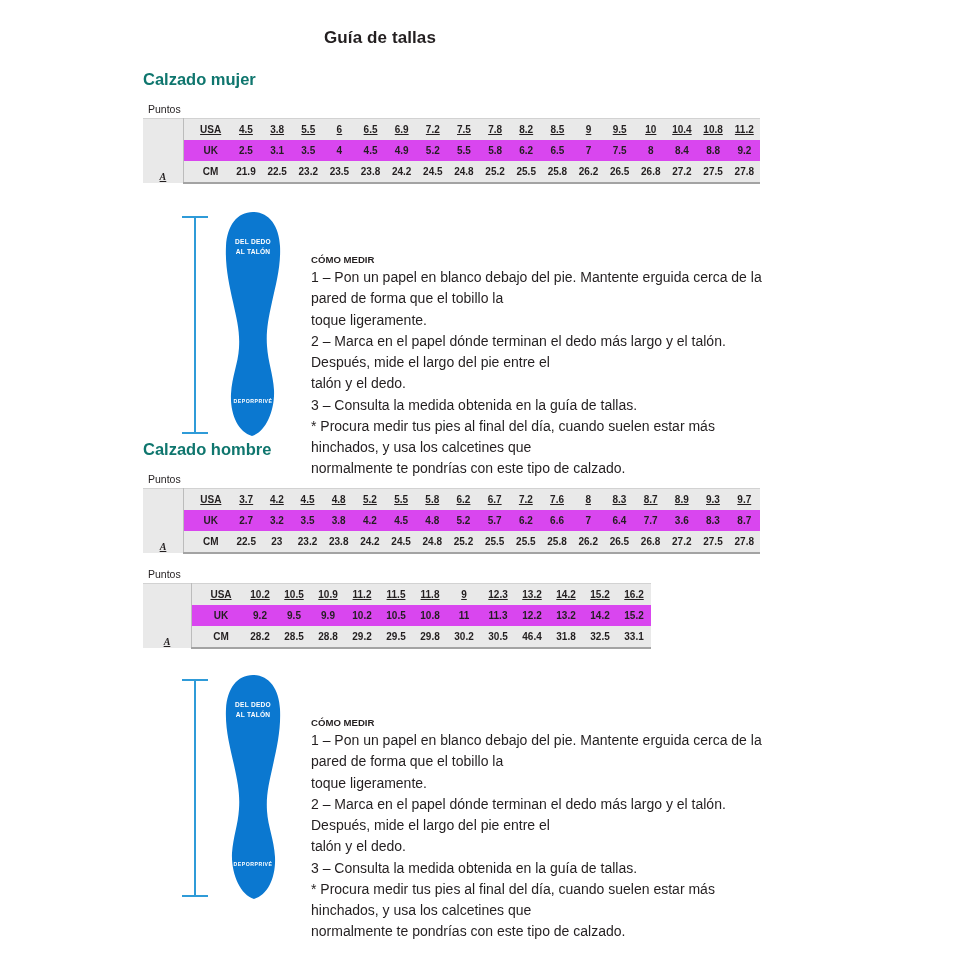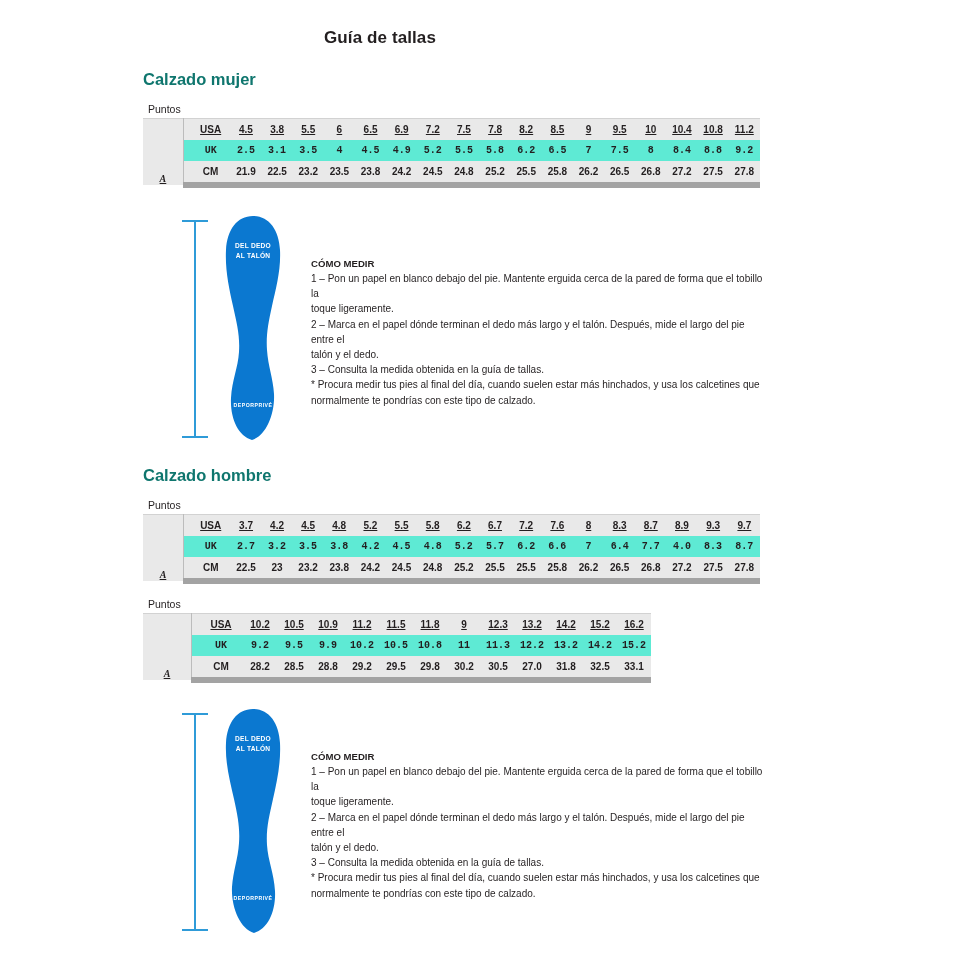--- a/index.html
+++ b/index.html
@@ -61,43 +61,42 @@
     text-align: center;
     height: 21px;
     padding: 0;
     color: #231f20;
     white-space: nowrap;
   }
   table.size-table tr.shade td {
     background: #e9e9e9;
   }
   table.size-table tr.plain td {
-    background: #5eead4;
-    font-family: Liberation Mono, monospace;
+    background: #d946ef;
   }
   td.col-a {
     width: 48px;
     font-family: "Liberation Serif", serif;
     font-style: italic;
     font-weight: bold;
     font-size: 17px;
     border-right: 1px solid #bcbcbc;
   }
   td.col-unit {
     width: 44px;
     text-align: left;
     padding-left: 7px !important;
     font-size: 9px;
     font-weight: bold;
   }
   td.col-val {
     width: 34px;
   }
   table.size-table tr.rule-top td { border-top: 1px solid #d2d2d2; text-decoration: underline; }
-  table.size-table tr.rule-bot td { border-bottom: 6px solid #a3a3a3; }
+  table.size-table tr.rule-bot td { border-bottom: 2px solid #a3a3a3; }
 
   
   .measure-panel {
     position: relative;
     margin-left: 143px;
     height: 230px;
   }
   .bracket {
     position: absolute;
     left: 39px;
@@ -165,21 +164,21 @@
     top: 44px;
     width: 455px;
   }
   .howto-title {
     font-size: 9.6px;
     font-weight: bold;
     color: #231f20;
     margin-bottom: 2px;
   }
   .howto-line {
-    font-size: 10px;
+    font-size: 14px;
     line-height: 1.52;
     color: #231f20;
   }
 </style>
 </head>
 <body>
 
 <div class="page">
 
   <div class="doc-title">Guía de tallas</div>
@@ -292,21 +291,21 @@
             <div class="howto-line">2 – Marca en el papel dónde terminan el dedo más largo y el talón. Después, mide el largo del pie entre el</div>
             <div class="howto-line">talón y el dedo.</div>
             <div class="howto-line">3 – Consulta la medida obtenida en la guía de tallas.</div>
             <div class="howto-line">* Procura medir tus pies al final del día, cuando suelen estar más hinchados, y usa los calcetines que</div>
             <div class="howto-line">normalmente te pondrías con este tipo de calzado.</div>
           </div>
       </div>
     </div>
   </div>
 
-  <div style="margin-top:22px;">
+  <div style="">
     <div class="section-heading">Calzado hombre</div>
 
     <div class="table-block" style="margin-top:14px;">
       <div class="puntos-label">Puntos</div>
       <table class="size-table">
         <tbody>
             <tr class="shade rule-top">
               <td class="col-a" rowspan="3" style="vertical-align: bottom; padding-bottom: 1px;">A</td>
               <td class="col-unit">USA</td>
               <td class="col-val">3.7</td>
@@ -336,21 +335,21 @@
               <td class="col-val">4.2</td>
               <td class="col-val">4.5</td>
               <td class="col-val">4.8</td>
               <td class="col-val">5.2</td>
               <td class="col-val">5.7</td>
               <td class="col-val">6.2</td>
               <td class="col-val">6.6</td>
               <td class="col-val">7</td>
               <td class="col-val">6.4</td>
               <td class="col-val">7.7</td>
-              <td class="col-val">4.0</td>
+              <td class="col-val">3.6</td>
               <td class="col-val">8.3</td>
               <td class="col-val">8.7</td>
             </tr>
             <tr class="shade rule-bot">
               <td class="col-unit">CM</td>
               <td class="col-val">22.5</td>
               <td class="col-val">23</td>
               <td class="col-val">23.2</td>
               <td class="col-val">23.8</td>
               <td class="col-val">24.2</td>
@@ -409,21 +408,21 @@
             <tr class="shade rule-bot">
               <td class="col-unit">CM</td>
               <td class="col-val">28.2</td>
               <td class="col-val">28.5</td>
               <td class="col-val">28.8</td>
               <td class="col-val">29.2</td>
               <td class="col-val">29.5</td>
               <td class="col-val">29.8</td>
               <td class="col-val">30.2</td>
               <td class="col-val">30.5</td>
-              <td class="col-val">27.0</td>
+              <td class="col-val">46.4</td>
               <td class="col-val">31.8</td>
               <td class="col-val">32.5</td>
               <td class="col-val">33.1</td>
             </tr>
           </tbody>
       </table>
     </div>
 
     <div class="measure-panel" style="margin-top:24px;">
       <div class="bracket">

